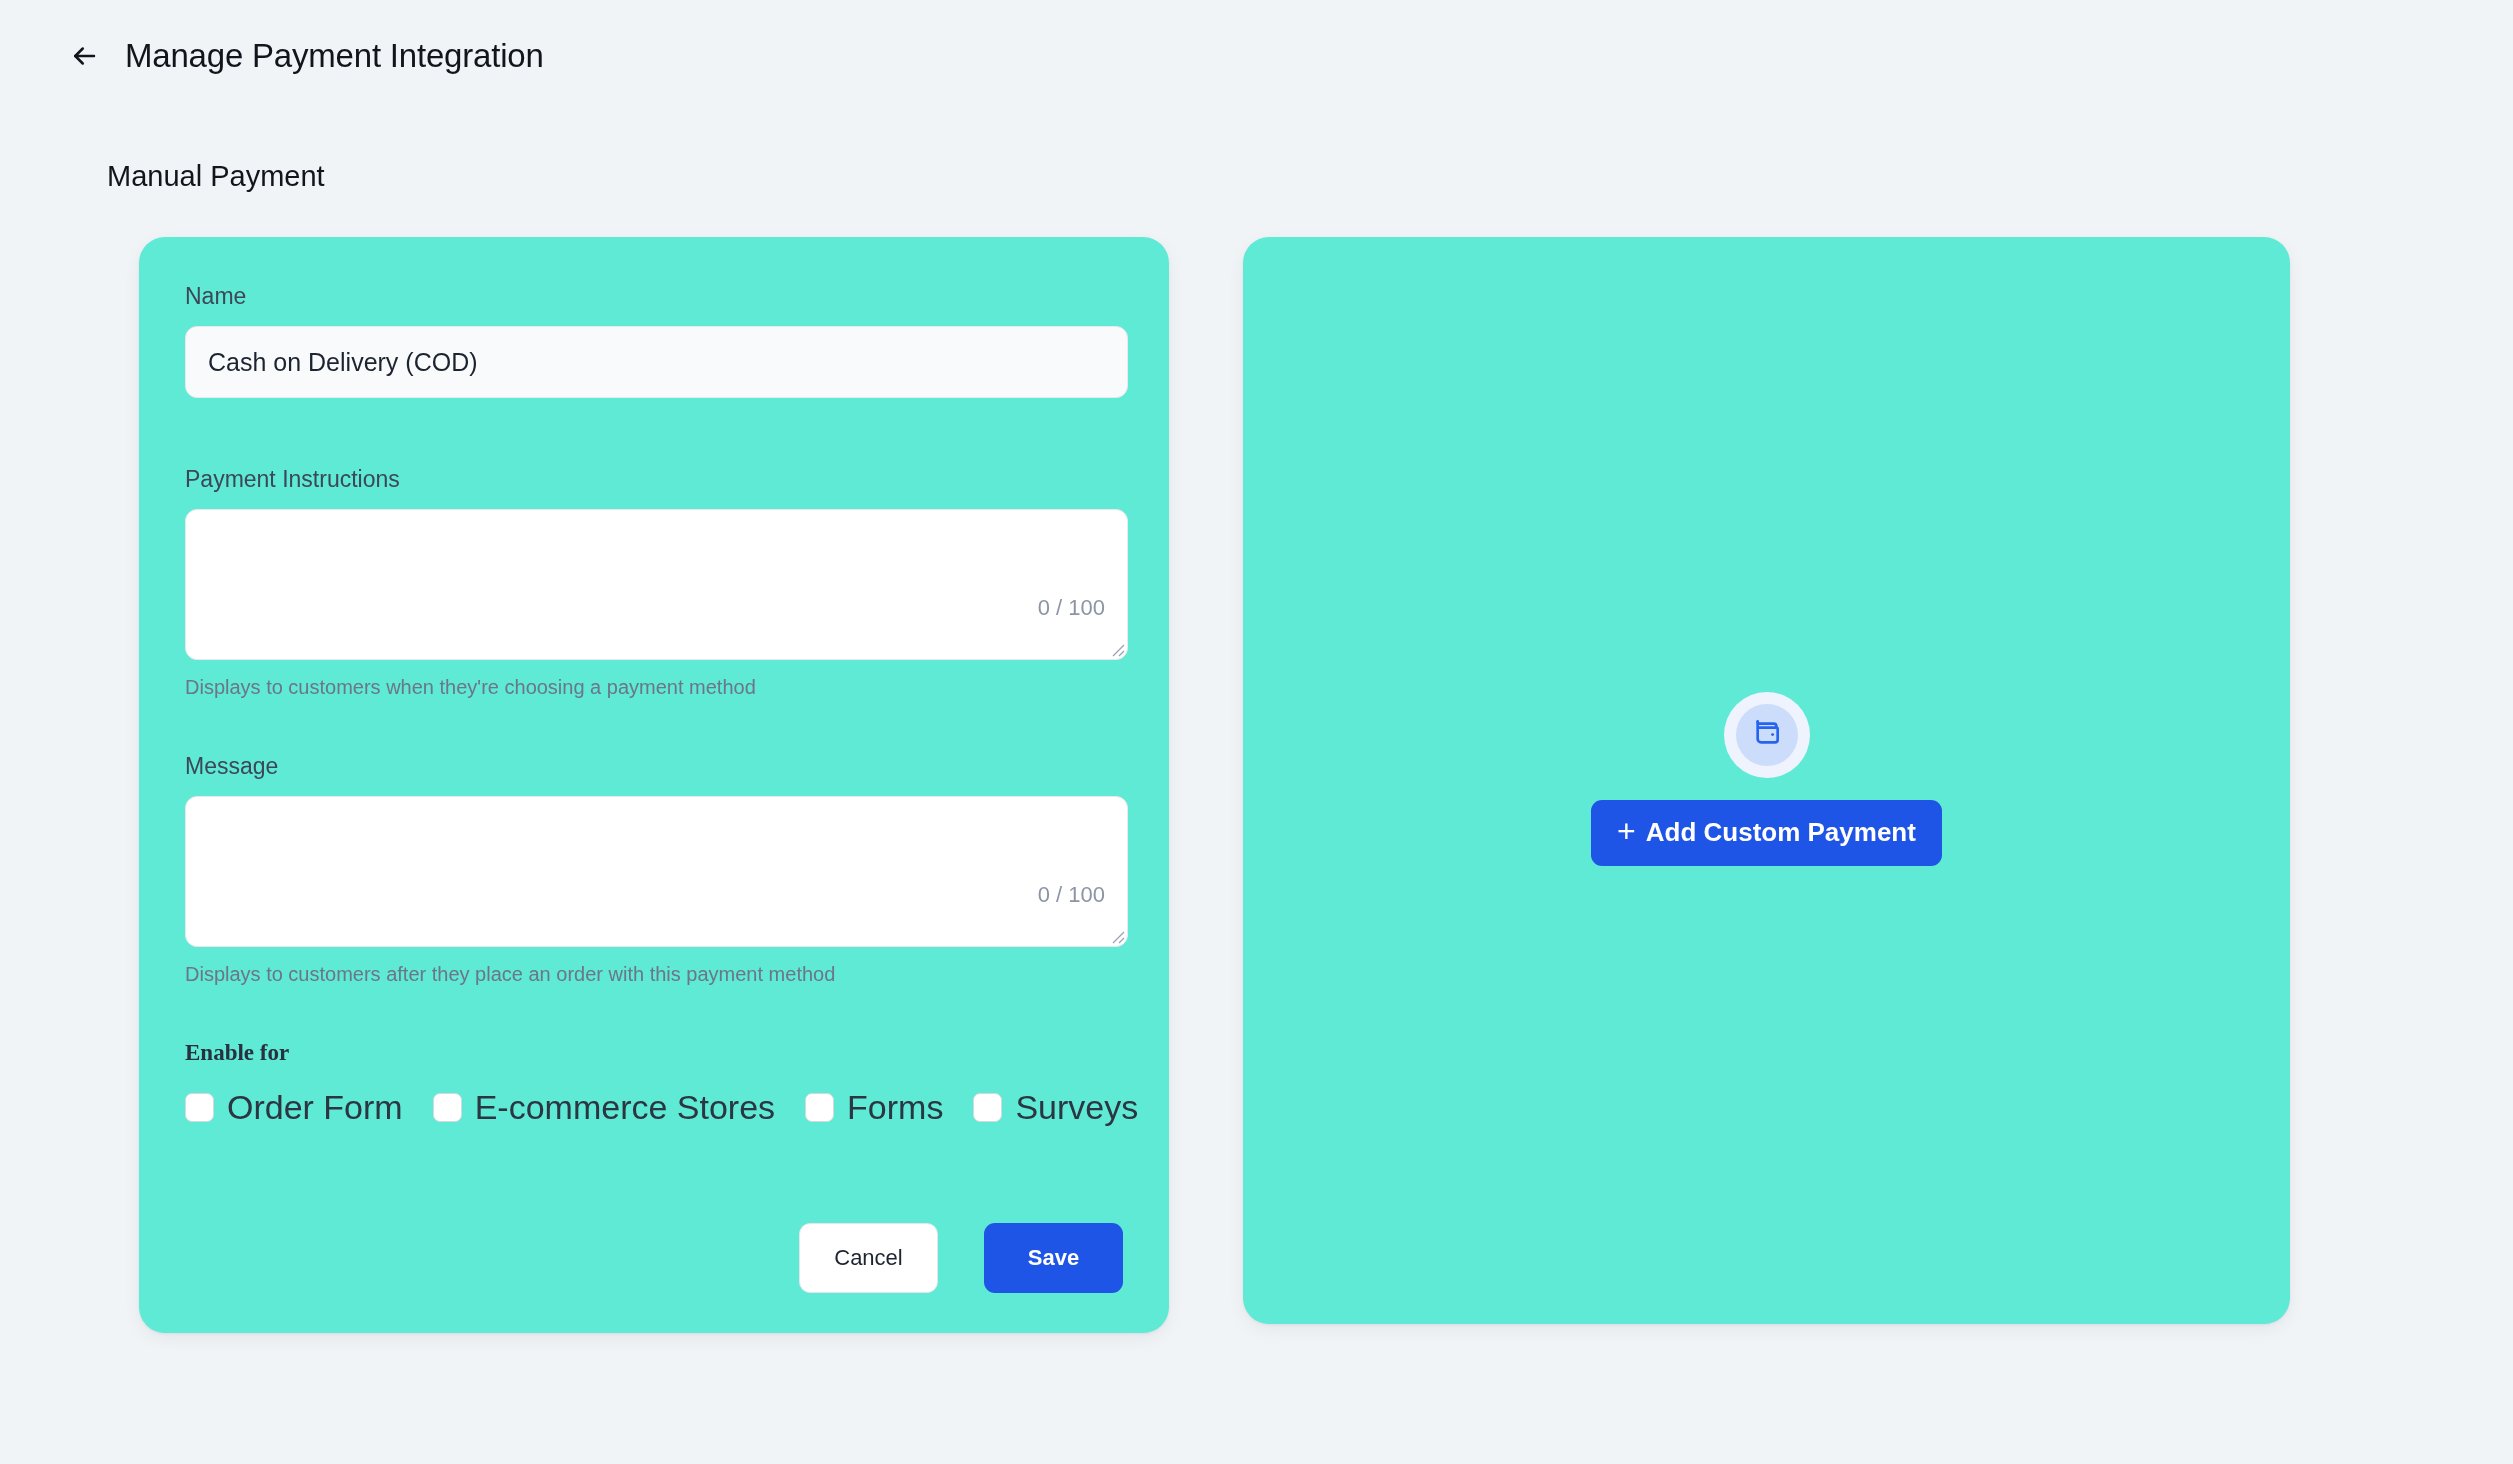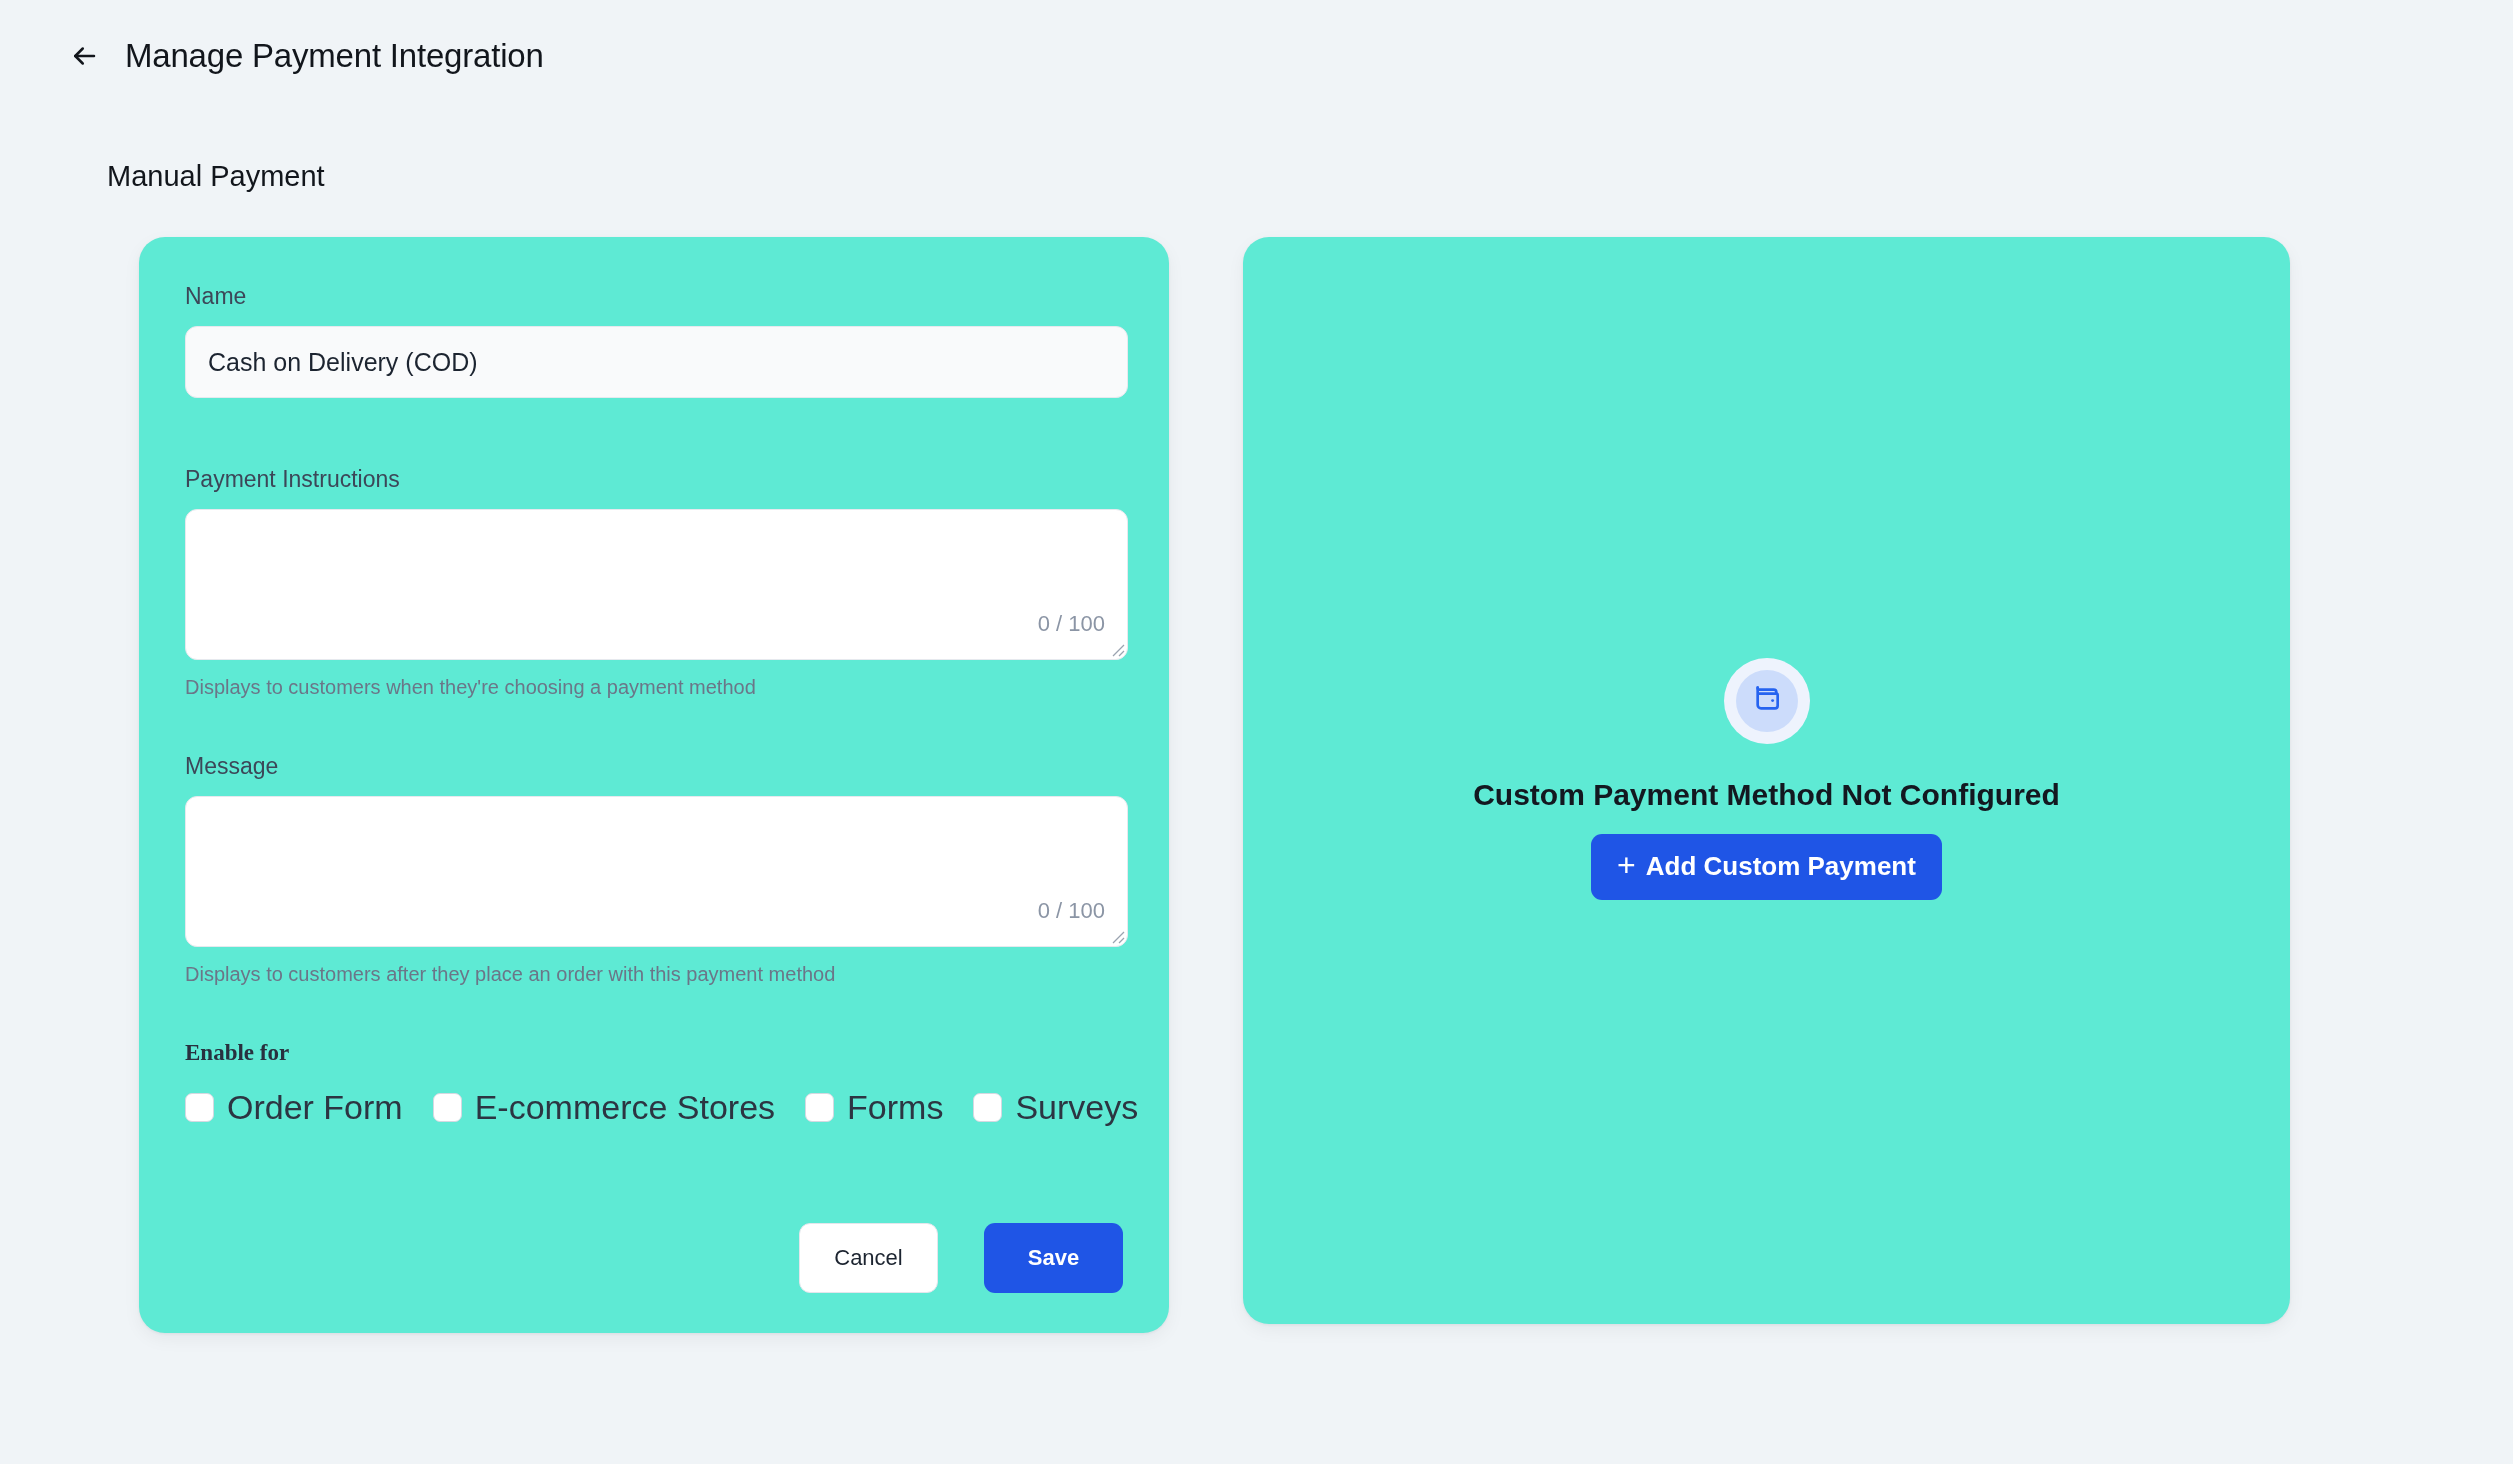--- a/index.html
+++ b/index.html
@@ -116,21 +116,21 @@
     resize: none;
     padding: 16px 20px;
     font-size: 24px;
     color: #1c2430;
     font-family: "Liberation Sans", sans-serif;
     outline: none;
   }
   .char-counter {
     position: absolute;
     right: 22px;
-    bottom: 22px;
+    bottom: 38px;
     font-size: 22px;
     color: #8b95a5;
     pointer-events: none;
   }
   .resize-grip {
     position: absolute;
     right: 2px;
     bottom: 2px;
     width: 18px;
     height: 18px;
@@ -363,21 +363,20 @@
         <div class="empty-icon-inner">
           <span>
             <svg width="32" height="32" viewBox="0 0 24 24" fill="none" stroke="#2563f0" stroke-width="2" stroke-linecap="round" stroke-linejoin="round">
               <path d="M19 8V7a2 2 0 0 0-2-2H6.5A1.5 1.5 0 0 1 5 3.5"></path>
               <path d="M5 3.5v13A2.5 2.5 0 0 0 7.5 19H18a2 2 0 0 0 2-2V9a1 1 0 0 0-1-1H6"></path>
               <circle cx="16.2" cy="13.2" r="1.1" fill="#2563f0" stroke="none"></circle>
             </svg>
           </span>
         </div>
       </div>
-      <div class="empty-title">Custom Payment Method Not Configured</div>
       <button class="btn-add">
         <span class="plus-glyph">+</span>
         <span>Add Custom Payment</span>
       </button>
     </div>
   </div>
 
 </div>
 
 

